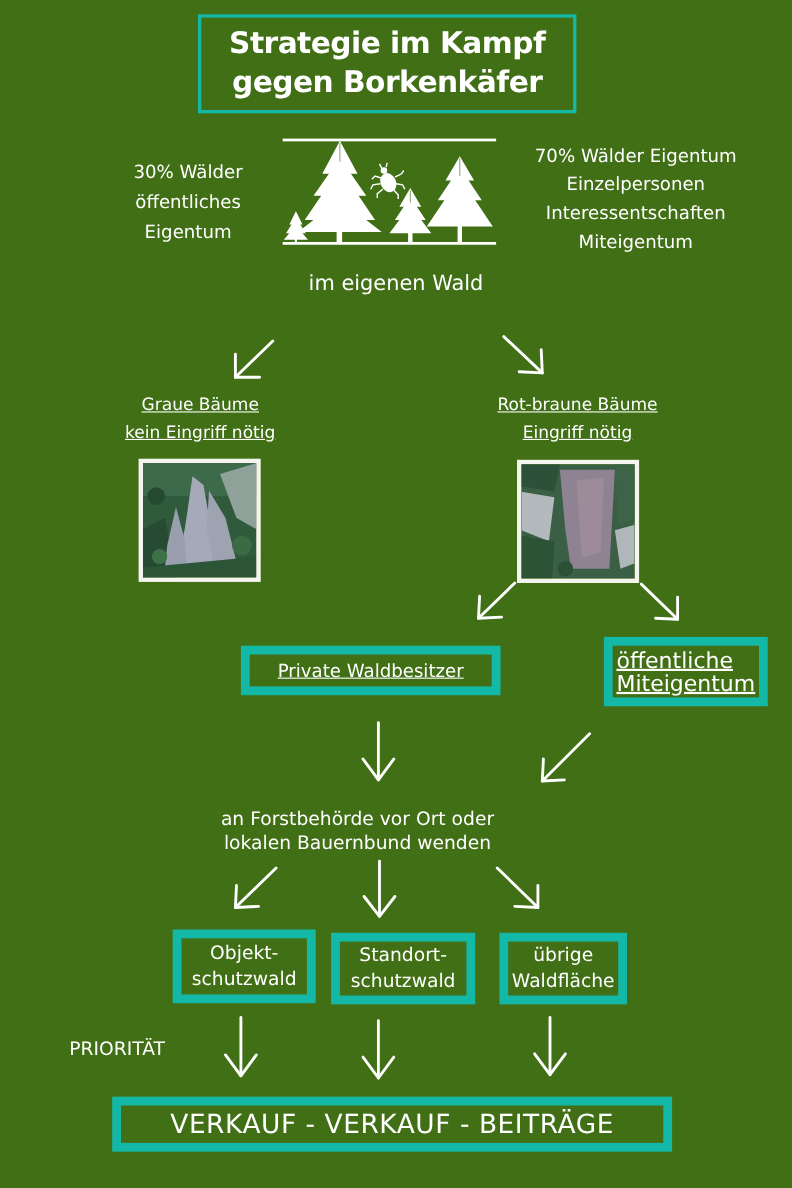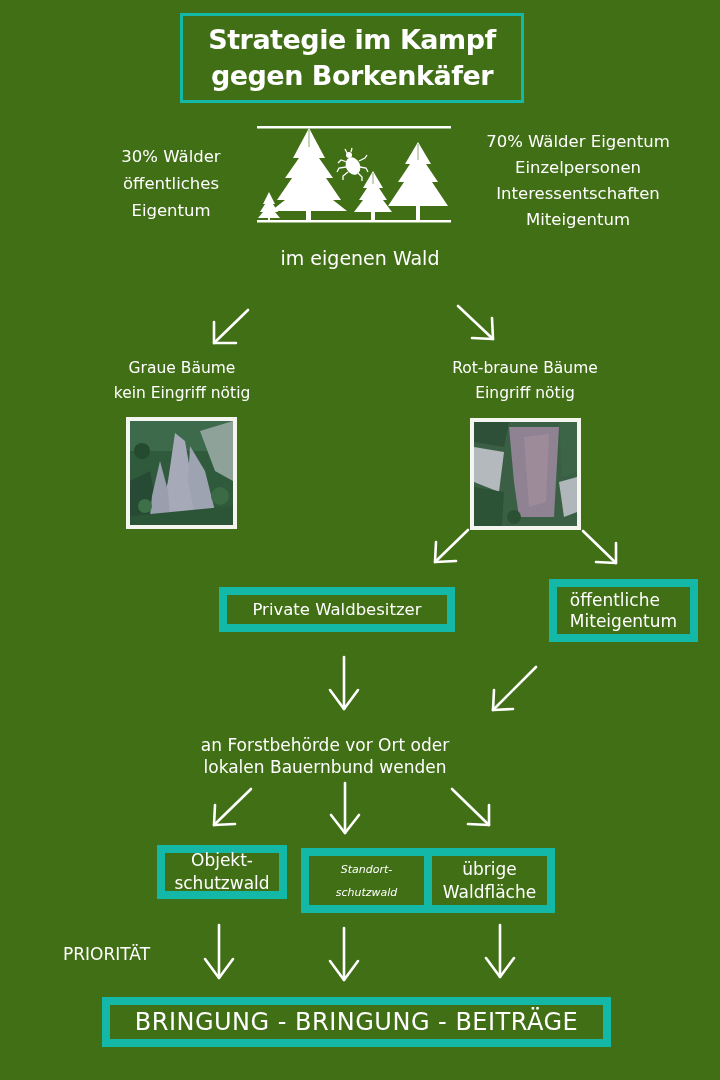--- a/index.html
+++ b/index.html
@@ -9,21 +9,21 @@
     font-family:"DejaVu Sans", sans-serif;
     color:#ffffff;
     position:relative;
   }
   .abs { position:absolute; }
   .txt { text-align:center; font-weight:normal; line-height:1.28; }
   .box { position:absolute; border:8px solid #14b8a6; box-sizing:border-box; display:flex; align-items:center; justify-content:center; text-align:center; }
   .title-box { left:180px; top:13px; width:344px; height:90px; border-width:3px; }
   .title-text { font-family:"DejaVu Sans", sans-serif; font-weight:bold; font-size:27px; line-height:36px; letter-spacing:-0.5px; }
   .t17 { font-size:16.5px; }
-  .t16 { font-size:15.5px; }
+  .t16 { font-size:15.5px;text-decoration:underline; }
   .svglayer { position:absolute; left:0; top:0; width:720px; height:1080px; pointer-events:none; }
   .photo { position:absolute; border:4px solid #f5f5f0; box-sizing:border-box; overflow:hidden; }
   .photo svg { display:block; }
   .bottom-box { left:102px; top:997px; width:509px; height:50px; }
   .bottom-text { font-size:24px; letter-spacing:0.5px; }
 </style>
 </head>
 <body>
 
 <div class="box title-box">
@@ -120,54 +120,54 @@
     <path d="M85,0 L103,0 L103,50 L88,55 Z" fill="#3b6546"></path>
     <circle cx="40" cy="95" r="7" fill="#2c5033"></circle>
   </svg>
 </div>
 
 <div class="box" style="left:219px; top:587px; width:236px; height:45px;">
   <span class="t16" style="font-size:16.5px;">Private Waldbesitzer</span>
 </div>
 
 <div class="box" style="left:549px; top:579px; width:149px; height:63px;">
-  <div class="t16" style="font-size:17px; line-height:21px; text-align:left;">
+  <div class="t16" style="font-size:20px; line-height:21px; text-align:left;">
     <div>öffentliche</div>
     <div>Miteigentum</div>
   </div>
 </div>
 
 <div class="abs txt" style="left:150px; top:734px; width:350px; font-size:17px; line-height:22px;">
   <div>an Forstbehörde vor Ort oder</div>
   <div>lokalen Bauernbund wenden</div>
 </div>
 
-<div class="box" style="left:157px; top:845px; width:130px; height:54px;">
+<div class="box" style="left:157px; top:845px; width:130px; height:67px;">
   <div style="font-size:17px; line-height:23px;">
     <div>Objekt-</div>
     <div>schutzwald</div>
   </div>
 </div>
 <div class="box" style="left:301px; top:848px; width:131px; height:65px;">
-  <div style="font-size:11px; line-height:23px;font-style:italic;">
+  <div style="font-size:17px; line-height:23px;">
     <div>Standort-</div>
     <div>schutzwald</div>
   </div>
 </div>
-<div class="box" style="left:424px; top:848px; width:131px; height:65px;text-align:center;">
+<div class="box" style="left:454px; top:848px; width:116px; height:65px;text-align:center;">
   <div style="font-size:17px; line-height:23px;">
     <div>übrige</div>
     <div>Waldfläche</div>
   </div>
 </div>
 
 <div class="abs" style="left:63px; top:944px; font-size:17px;text-align:right;">PRIORITÄT</div>
 
 <div class="box bottom-box">
-  <span class="bottom-text">BRINGUNG - BRINGUNG - BEITRÄGE</span>
+  <span class="bottom-text">VERKAUF - VERKAUF - BEITRÄGE</span>
 </div>
 
 <svg class="svglayer" width="720" height="1080" viewBox="0 0 720 1080">
   <defs>
     <g id="ah"></g>
   </defs>
   <g stroke="#ffffff" stroke-width="2.6" fill="none" stroke-linecap="round" stroke-linejoin="round">
 
     <g>
       <line x1="248" y1="310" x2="214" y2="343"></line>

